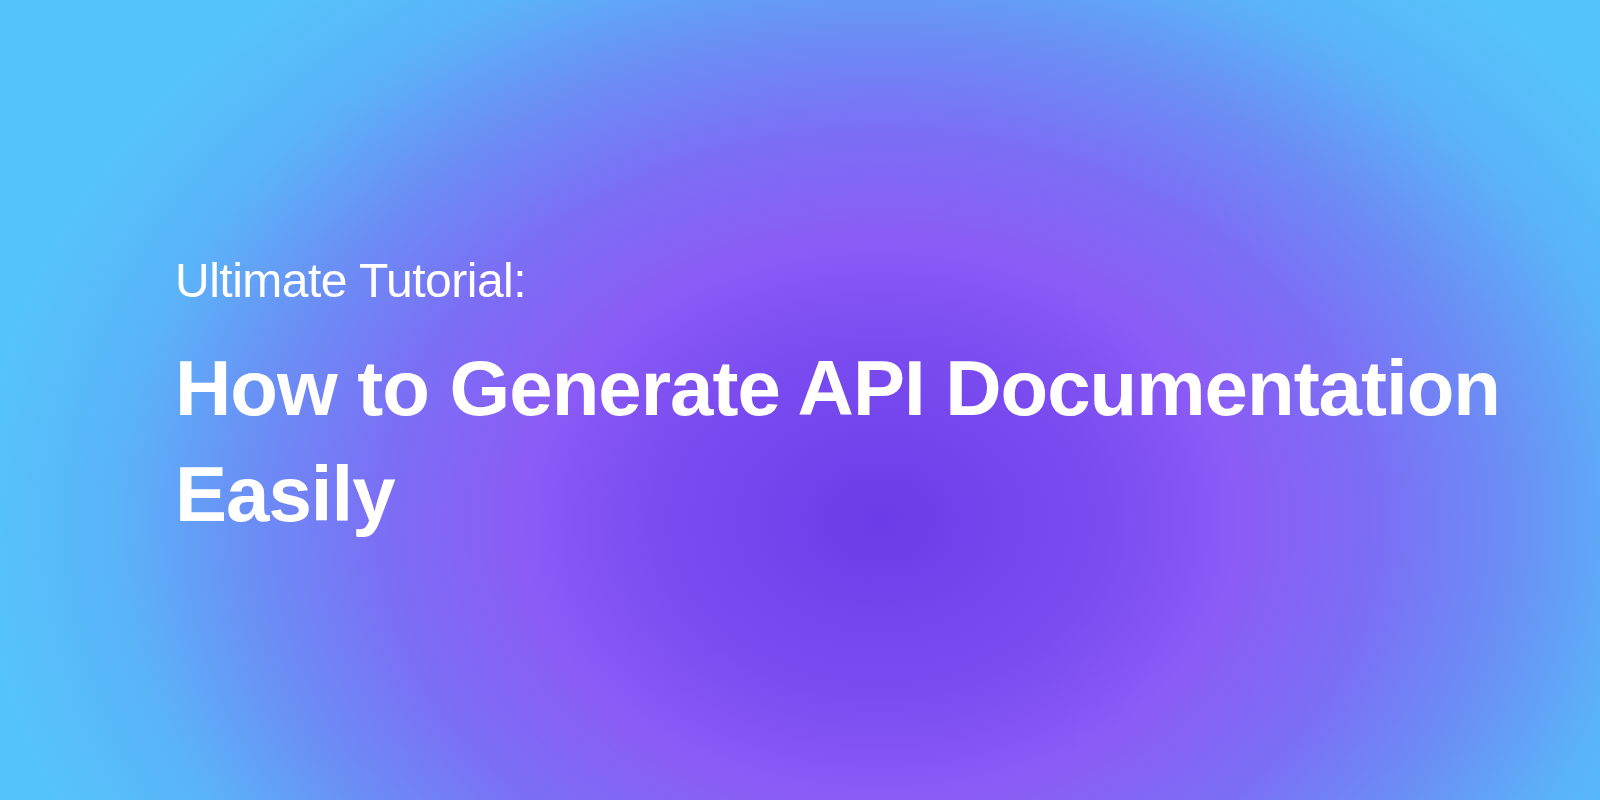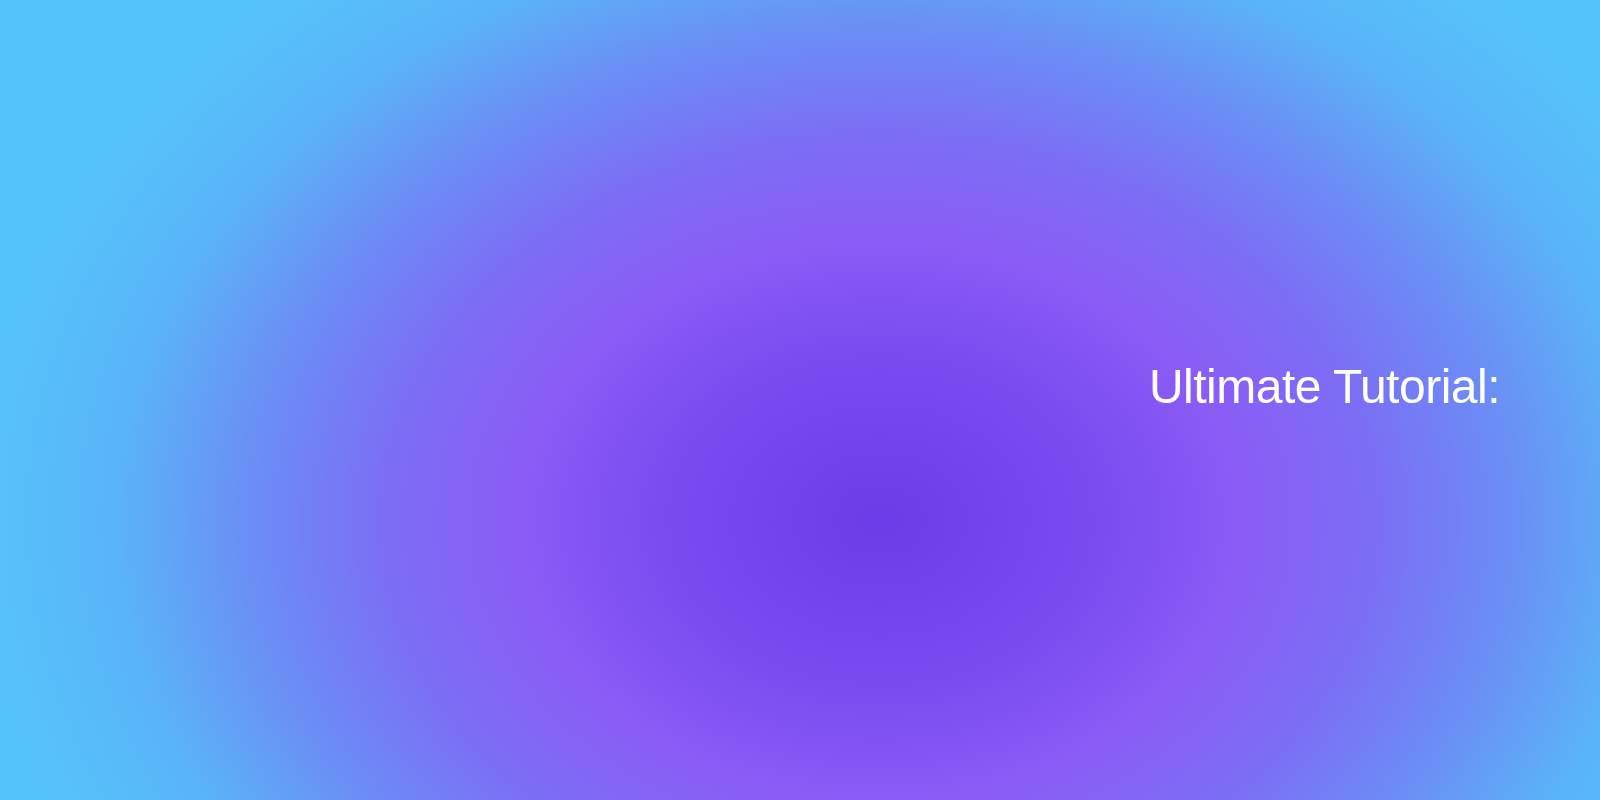--- a/index.html
+++ b/index.html
@@ -1,19 +1,18 @@
 <!DOCTYPE html>
 <html><head>
   <meta charset="utf-8">
   <style>
     * {
       margin: 0;
       padding: 0;
       box-sizing: border-box;
-      text-align: right;
     }
     body {
       width: 1600px;
       height: 800px;
       overflow: hidden;
       font-family: 'Segoe UI', -apple-system, BlinkMacSystemFont, 'Helvetica Neue', Arial, sans-serif;
     }
     .hero {
       width: 100%;
       height: 100%;
@@ -36,13 +35,14 @@
       font-weight: 700;
       line-height: 1.35;
       letter-spacing: -1px;
     }
   </style>
 </head>
 <body>
 
 <div class="hero">
   <div class="subtitle">Ultimate Tutorial:</div>
+  <div class="title">How to Generate API Documentation Easily</div>
 </div>
 
 </body></html>

